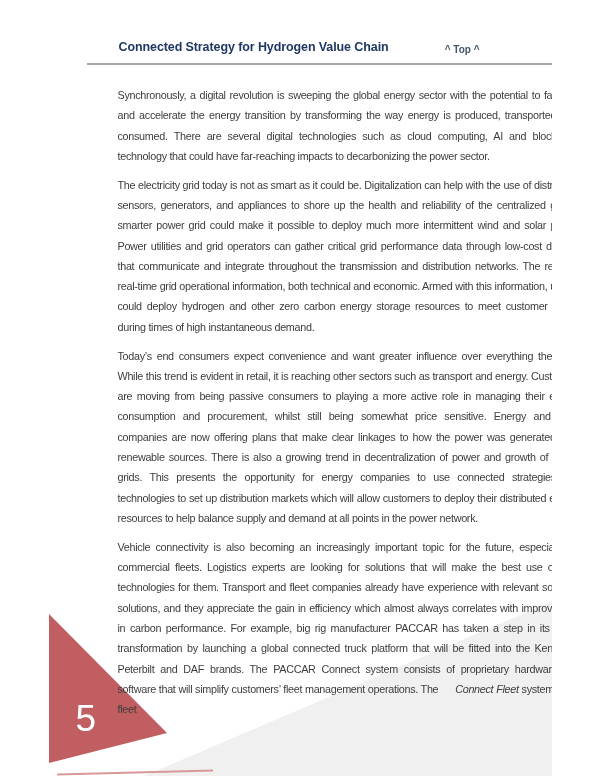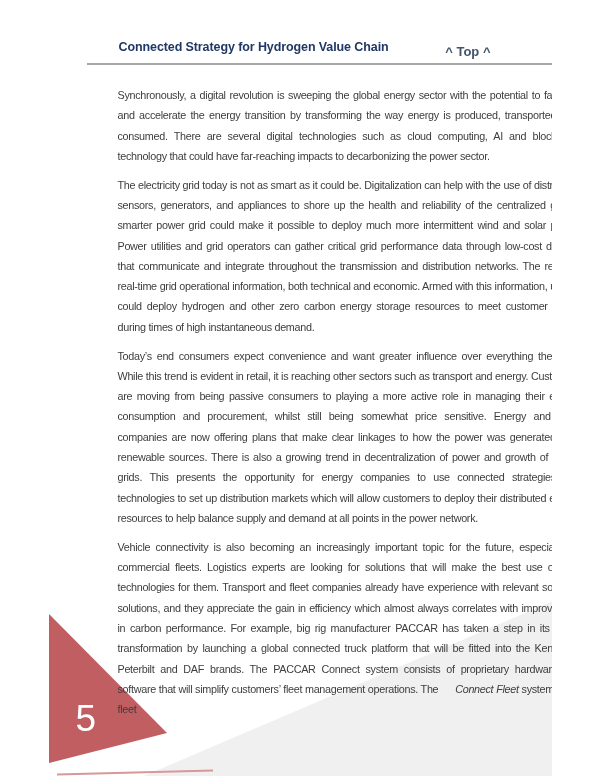--- a/index.html
+++ b/index.html
@@ -27,23 +27,23 @@
     left: 70px;
     top: 40px;
     font-size: 12.5px;
     font-weight: bold;
     letter-spacing: -0.1px;
     color: #1f3864;
     white-space: nowrap;
   }
   .top-link {
     position: absolute;
-    right: 61px;
+    right: 72px;
     top: 44px;
-    font-size: 13px;
+    font-size: 10px;
     font-weight: bold;
     color: #44546a;
     text-decoration: none;
     cursor: pointer;
     white-space: nowrap;
     text-align: center;
   }
   .header-rule {
     position: absolute;
     left: 38px;

